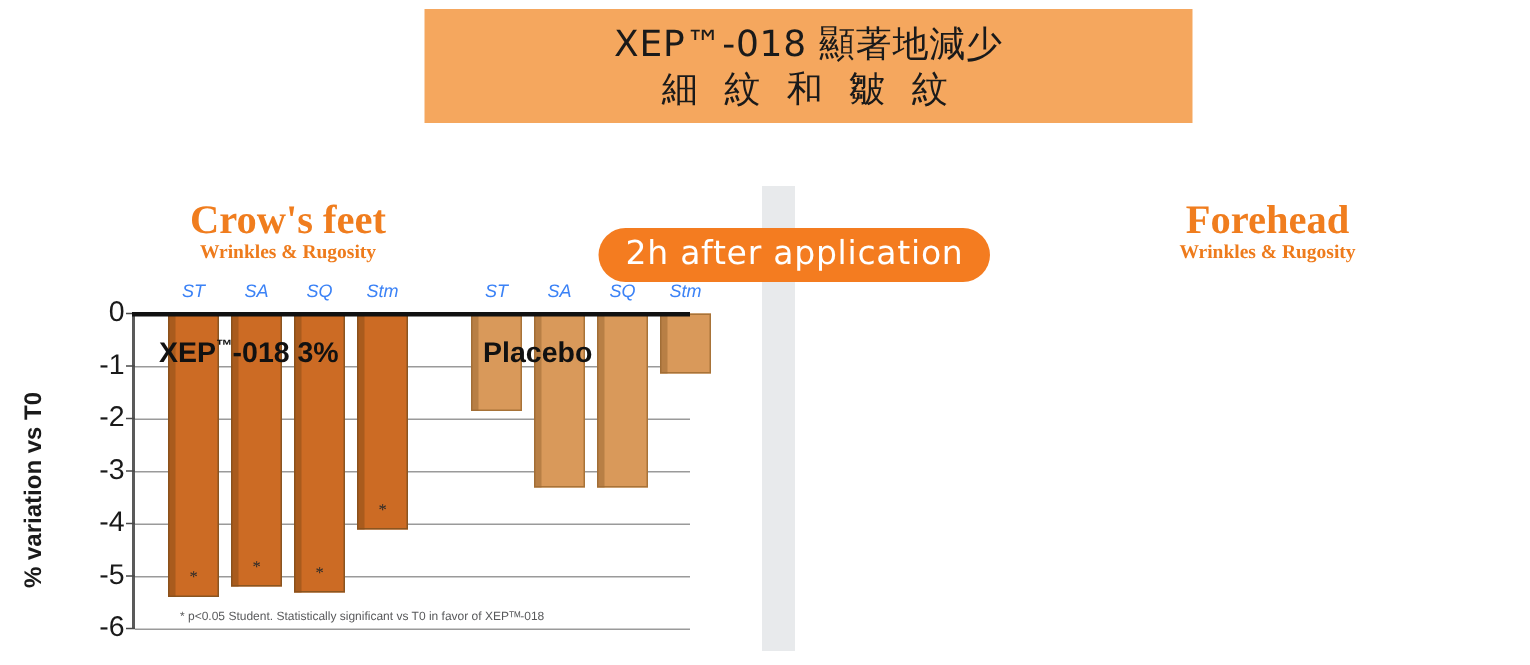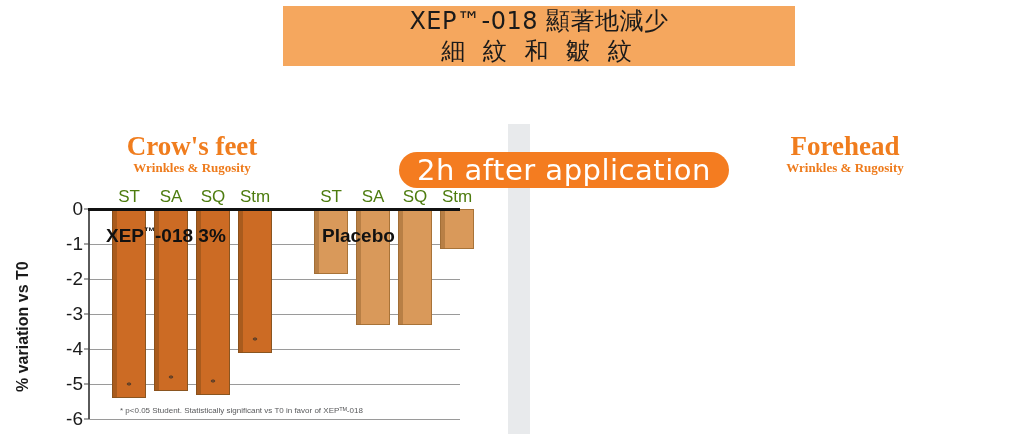--- a/index.html
+++ b/index.html
@@ -14,25 +14,26 @@
     font-family: "Liberation Sans", sans-serif;
     overflow: hidden;
   }
 
   
   #title-banner {
     position: absolute;
     left: 283px;
     top: 6px;
     width: 512px;
-    height: 60px;
+    height: 76px;
     background: #F5A75E;
     display: flex;
     flex-direction: column;
     align-items: center;
+    justify-content: center;
     box-sizing: border-box;
   }
   .title-line {
     color: #1a1a1a;
     font-family: "DejaVu Sans", sans-serif;
     font-size: 24px;
     line-height: 30px;
     font-weight: 400;
     white-space: nowrap;
     letter-spacing: 0.5px;
@@ -98,21 +99,21 @@
   #badge {
     position: absolute;
     left: 399px;
     top: 152px;
     height: 36px;
     padding: 0 18px;
     border-radius: 18px;
     background: #F47C20;
     color: #ffffff;
     font-family: "DejaVu Sans", sans-serif;
-    font-size: 29px;
+    font-size: 22px;
     font-weight: 400;
     line-height: 36px;
     white-space: nowrap;
     letter-spacing: 0.5px;
     z-index: 40;
     box-sizing: border-box;
   }
 
   
   .ylabel {
@@ -211,23 +212,24 @@
     text-align: center;
     z-index: 15;
     white-space: pre;
     font-family: "Liberation Serif", serif;
   }
 
   
   .grouplabel {
     position: absolute;
     transform: translateX(-50%);
-    font-size: 17px;
-    color: #4d7c0f;
-    white-space: nowrap;
+    font-size: 12px;
+    color: #3b82f6;
+    white-space: nowrap;
+    font-style: italic;
   }
 
   
   .series-caption {
     position: absolute;
     font-size: 19px;
     font-weight: bold;
     color: #111111;
     white-space: nowrap;
     z-index: 25;

